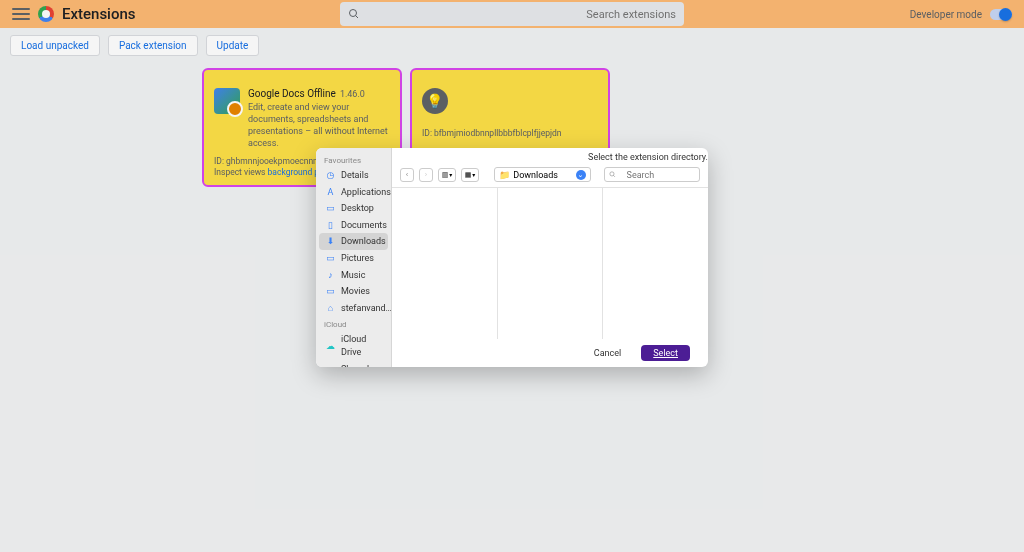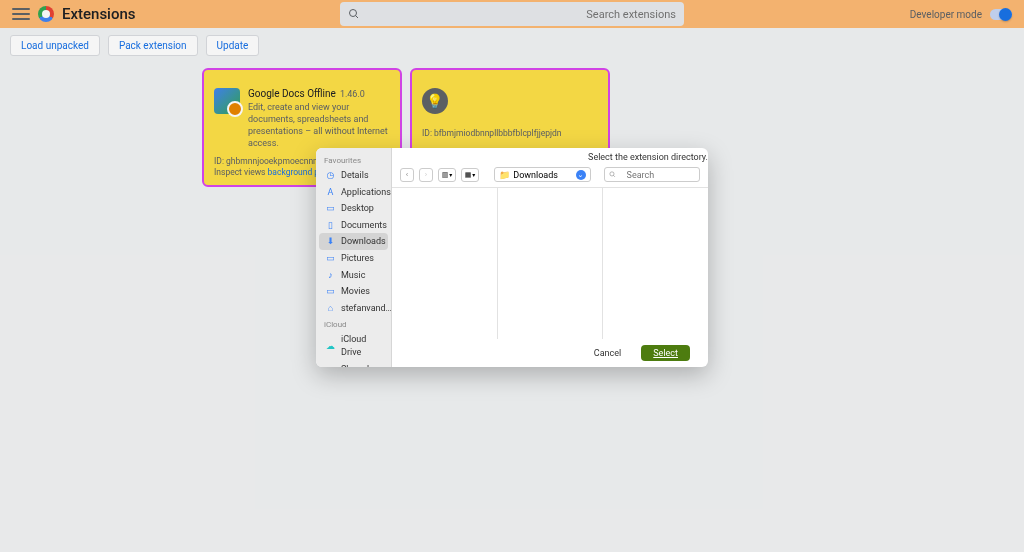--- a/index.html
+++ b/index.html
@@ -60,21 +60,21 @@
 .path-pill .folder-ic { color:#3b82f6; font-size:9px;}
 .path-badge { width:10px; height:10px; background:#3b82f6; border-radius:50%; color:#fff; font-size:7px; display:flex; align-items:center; justify-content:center; margin-left:auto;}
 .dlg-search { flex:1; margin-left:8px; height:15px; border:0.5px solid #ccc; border-radius:3px; display:flex; align-items:center; padding:0 4px; gap:11px; }
 .dlg-search input { border:none; outline:none; font-size:9px; width:100%; }
 .columns { flex:1; display:flex; border-top:1px solid #e2e2e2; }
 .col { flex:1; border-right:1px solid #e2e2e2; }
 .col:last-child{border-right:none;}
 .dlg-footer { display:flex; justify-content:flex-end; gap:8px; padding:6px 18px; align-items:center; }
 .dbtn { font-size:9px; padding:3px 12px; border-radius:4px; border:none; cursor:pointer; }
 .dbtn.cancel { background:transparent; color:#333; }
-.dbtn.select { background:#4d7c0f; color:#fff;text-decoration:underline; }
+.dbtn.select { background:#4c1d95; color:#fff;text-decoration:underline; }
 
 svg{display:block}
 </style>
 </head>
 <body>
 
 <div class="header">
   <div class="menu-icon">
       <span></span>
       <span></span>

